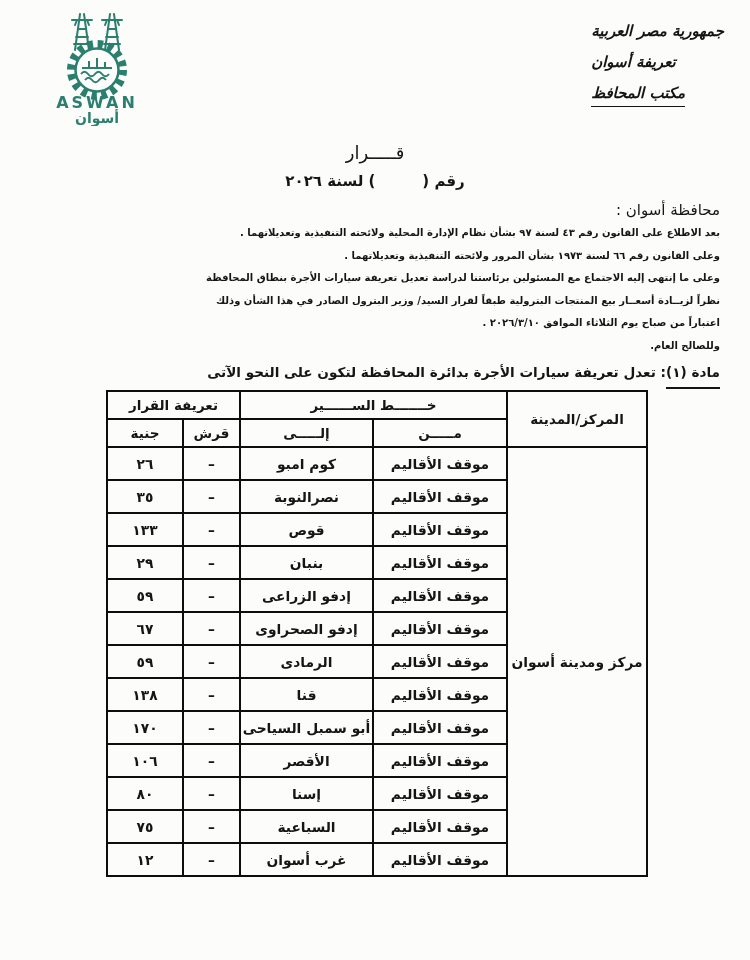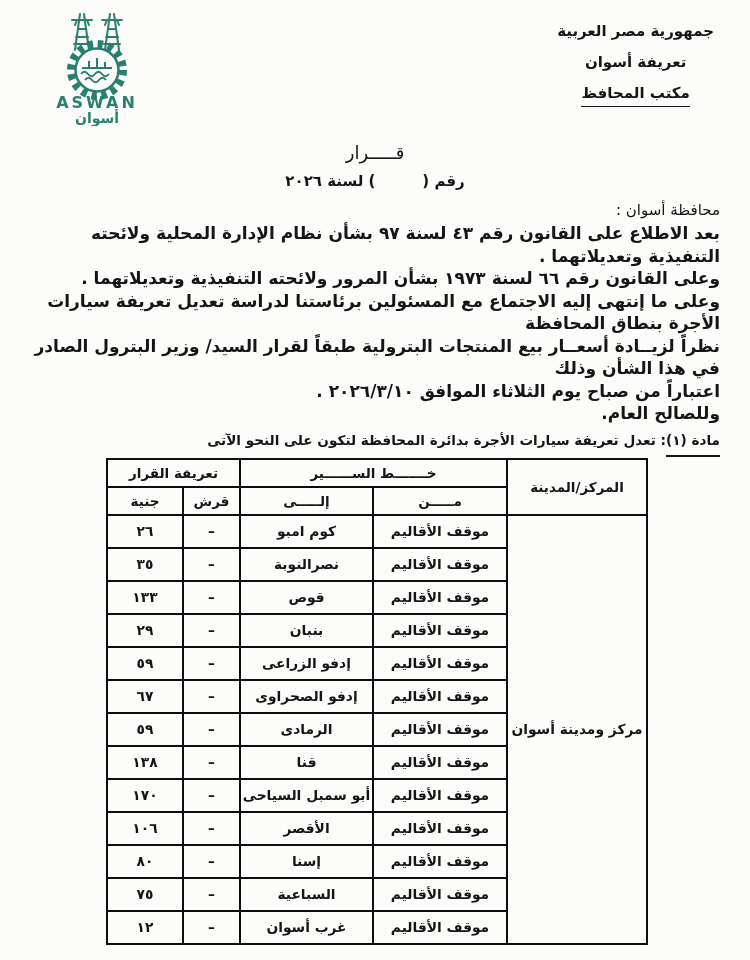--- a/index.html
+++ b/index.html
@@ -6,39 +6,39 @@
   body{background:#e8e8e8;font-family:"DejaVu Sans",sans-serif;}
   .page{
     width:750px;height:960px;background:#fcfcfa;position:relative;
     margin:0 auto;direction:rtl;color:#151515;overflow:hidden;
     box-sizing:border-box;
   }
   
   .header-area{position:relative;height:132px;}
   .logo{position:absolute;left:26px;top:4px;width:140px;text-align:center;}
   .letterhead{
-    position:absolute;right:36px;top:16px;text-align:center;
-    font-weight:bold;font-size:15px;line-height:31px;
+    position:absolute;right:26px;top:16px;text-align:left;
+    font-weight:bold;font-size:15px;line-height:31px;font-style:italic;
   }
   .letterhead .lh-line{white-space:nowrap;}
   .letterhead .underlined{border-bottom:1.6px solid #151515;display:inline-block;line-height:26px;}
   
   .title{
     text-align:center;font-size:18px;font-weight:normal;margin-top:10px;
     letter-spacing:.5px;
   }
   .subtitle{
     text-align:center;font-size:15px;font-weight:bold;margin-top:9px;white-space:pre;
   }
   .salutation{
     text-align:right;font-weight:normal;font-size:15px;margin:11px 30px 0 0;
   }
   
   .preamble{
-    margin:3px 30px 4px 26px;font-size:17px;font-weight:bold;
+    margin:3px 30px 4px 26px;font-size:10px;font-weight:bold;
     line-height:22.5px;text-align:right;
   }
   .decided{
     text-align:center;font-weight:bold;font-size:17px;margin-top:9px;letter-spacing:.5px;
   }
   .article-line{
     margin:7px 30px 0 26px;text-align:right;font-size:13.6px;font-weight:bold;
   }
   .article-label{border-bottom:2px solid #151515;padding-bottom:7px;}
   

